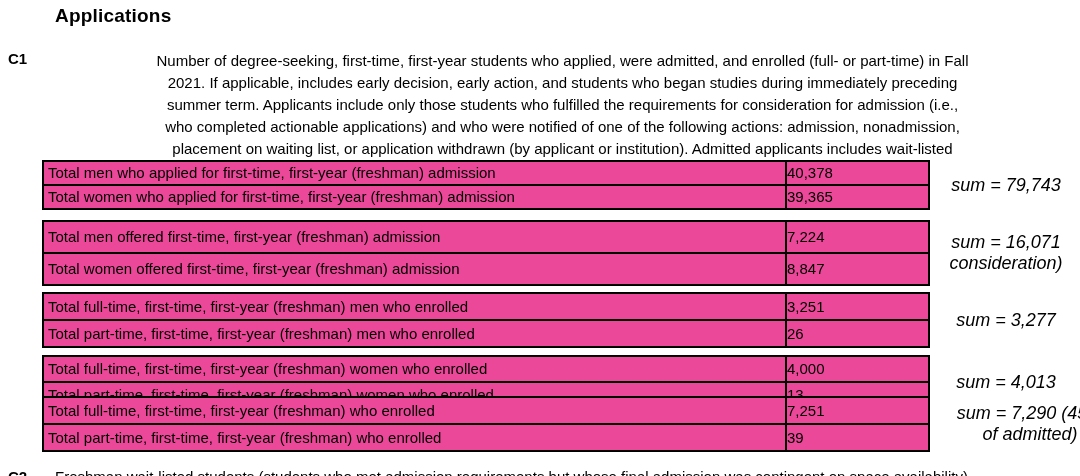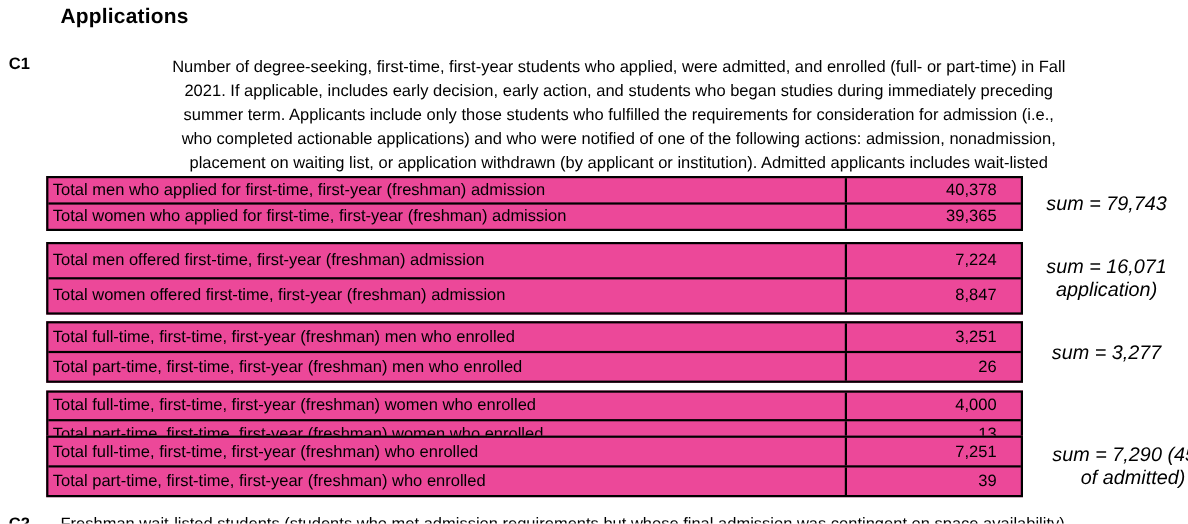--- a/index.html
+++ b/index.html
@@ -17,21 +17,21 @@
 
   .group { left:42px; display:flex; align-items:center; }
   .tbl { width:888px; border:2px solid #000; box-sizing:border-box; background:#ec4899; }
   .trow { display:flex; }
   .trow + .trow { border-top:2px solid #000; }
   .cell-label {
     flex:1; border-right:2px solid #000; padding-left:4px;
     font-size:15px; white-space:nowrap; overflow:hidden;
   }
   .cell-value {
-    width:136px; text-align:right; padding-right:22px;
+    width:136px; text-align:left; padding-right:5px;
     font-size:15px; white-space:nowrap;
   }
   .h22 .trow { height:22px; } .h22 .trow > div { line-height:22px; }
   .h30 .trow { height:30px; } .h30 .trow > div { line-height:30px; }
   .h25 .trow { height:25px; } .h25 .trow > div { line-height:25px; }
   .h24 .trow { height:24px; } .h24 .trow > div { line-height:24px; }
 
   .note {
     width:148px; margin-left:2px; text-align:center;
     font-size:18px; font-style:italic; line-height:21px;
@@ -76,41 +76,41 @@
       <div class="cell-label">Total men offered first-time, first-year (freshman) admission</div>
       <div class="cell-value">7,224</div>
     </div>
     <div class="trow">
       <div class="cell-label">Total women offered first-time, first-year (freshman) admission</div>
       <div class="cell-value">8,847</div>
     </div>
   </div>
   <div class="note">
     <div>sum = 16,071</div>
-    <div>application)</div>
+    <div>consideration)</div>
   </div>
 </div>
 
 <div class="abs group" style="top:292px;">
   <div class="tbl h25">
     <div class="trow">
       <div class="cell-label">Total full-time, first-time, first-year (freshman) men who enrolled</div>
       <div class="cell-value">3,251</div>
     </div>
     <div class="trow">
       <div class="cell-label">Total part-time, first-time, first-year (freshman) men who enrolled</div>
       <div class="cell-value">26</div>
     </div>
   </div>
   <div class="note">
     <div>sum = 3,277</div>
   </div>
 </div>
 
-<div class="abs group" style="top:355px;flex-direction:column;">
+<div class="abs group" style="top:355px;">
   <div class="tbl h24">
     <div class="trow">
       <div class="cell-label">Total full-time, first-time, first-year (freshman) women who enrolled</div>
       <div class="cell-value">4,000</div>
     </div>
     <div class="trow">
       <div class="cell-label">Total part-time, first-time, first-year (freshman) women who enrolled</div>
       <div class="cell-value">13</div>
     </div>
   </div>

